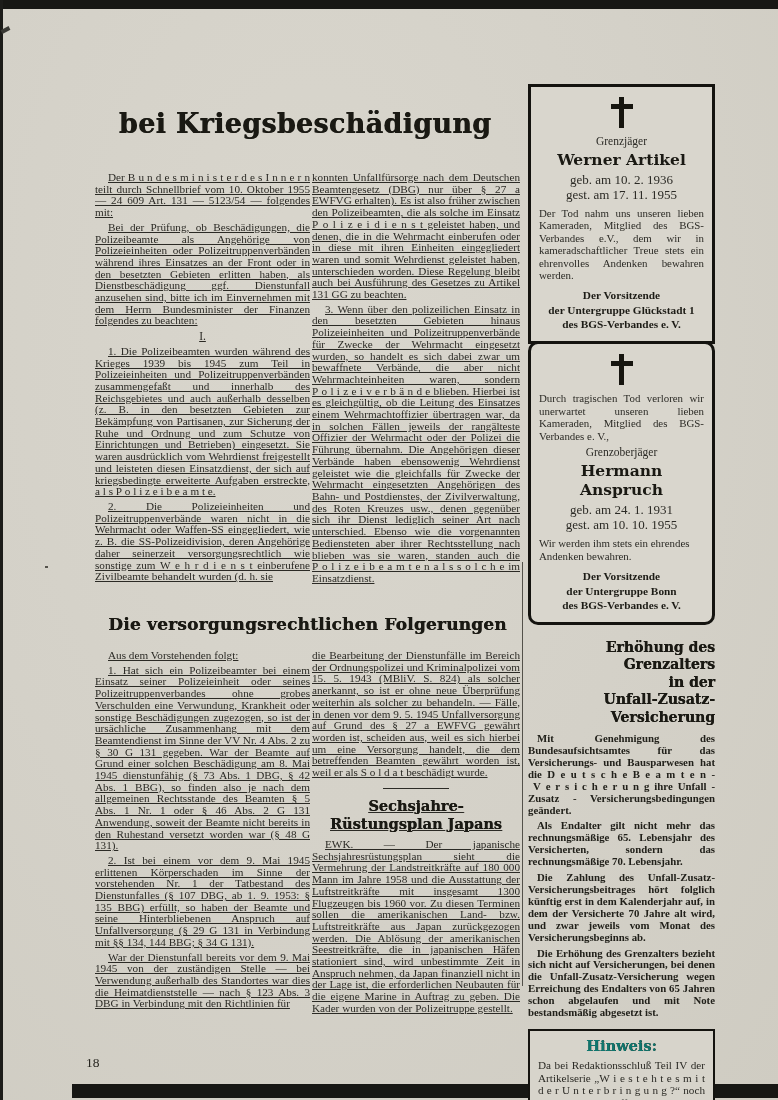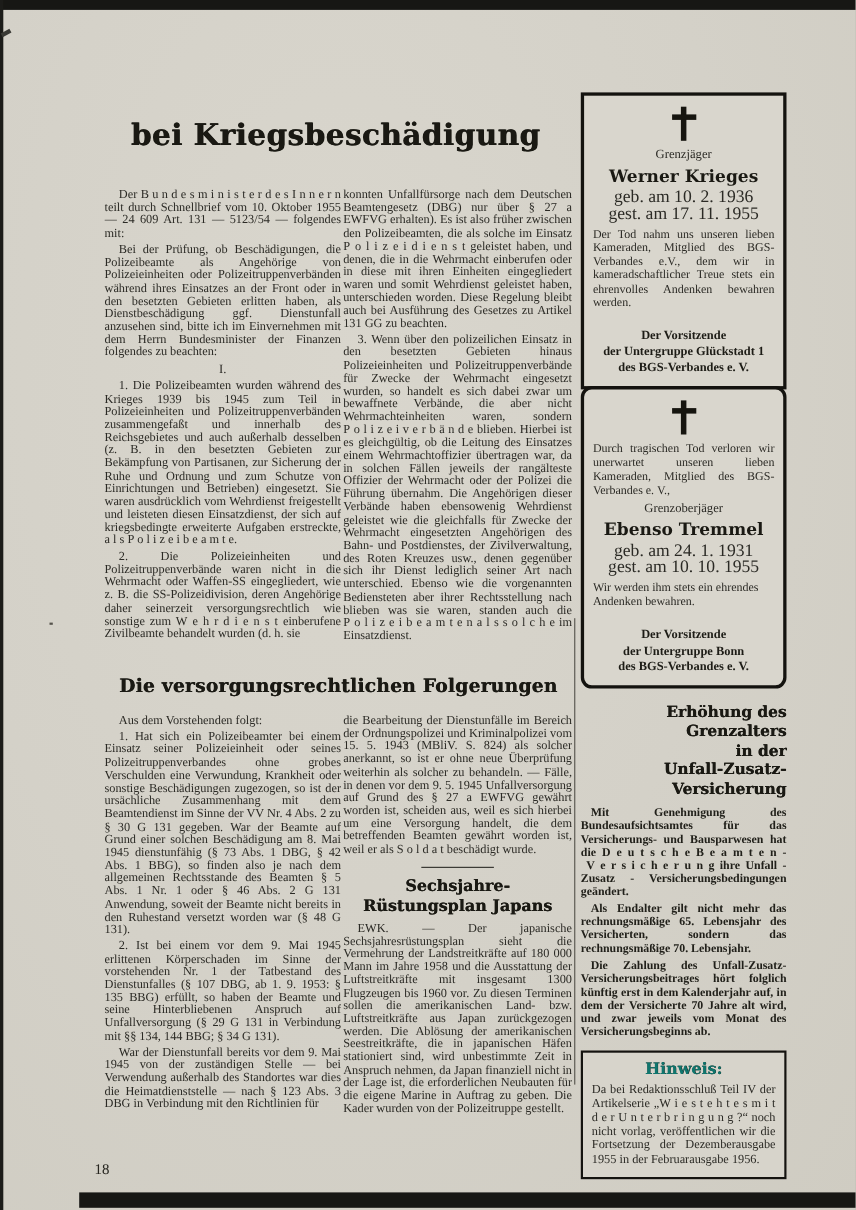--- a/index.html
+++ b/index.html
@@ -21,21 +21,21 @@
   
   .masthead { position:absolute; left:90px; top:76px; width:430px; text-align:center; }
   .masthead h1 {
     margin:0; font-family:"DejaVu Serif", serif; font-weight:bold;
     font-size:27px; line-height:1.17; color:#1a1913; letter-spacing:0.3px;
     text-shadow:0.5px 0 0 #1a1913;
   }
   .masthead .subtitle { margin-top:9px; font-size:14px; color:#24231e; letter-spacing:0.2px; }
 
   
-  .col { position:absolute; overflow:hidden; }
+  .col { position:absolute; overflow:hidden;text-decoration:underline; }
   .col-1-up { left:95px;  top:172px; width:215px; height:441px; }
   .col-2-up { left:312px; top:172px; width:208px; height:441px; }
   .col-1-lo { left:95px;  top:650px; width:215px; height:402px; }
   .col-2-lo { left:312px; top:650px; width:208px; height:402px; }
 
   .par { margin:0 0 3px; text-align:justify; text-indent:13px; font-size:11.2px; line-height:11.7px; hyphens:auto; }
   .roman { text-align:center; text-indent:0; margin:4px 0 3px; font-size:11.5px; }
 
   .section-head {
     position:absolute; left:95px; top:614px; width:425px; text-align:center;
@@ -54,24 +54,24 @@
   .right-rail { position:absolute; left:528px; top:84px; width:187px; }
   .obit {
     border:3px solid #14130f; background:#d9d6cd; padding:7px 8px 9px; text-align:center;
   }
   .obit + .obit { margin-top:-3px;border-radius:10px; }
   .cross { position:relative; width:22px; height:31px; margin:3px auto 7px; }
   .cross::before { content:""; position:absolute; left:50%; top:0; width:5px; height:31px; margin-left:-2.5px; background:#16150f; }
   .cross::after  { content:""; position:absolute; left:0; top:7px; width:22px; height:5px; background:#16150f; }
   .obit .rank { font-size:11.5px; margin:2px 0 3px; }
   .obit .name { font-family:"DejaVu Serif", serif; font-weight:bold; font-size:15.5px; margin:1px 0 3px; color:#1a1913; }
-  .obit .dates { font-size:16px; line-height:15px; }
+  .obit .dates { font-size:13px; line-height:15px; }
   .obit .body { margin-top:5px; font-size:10.9px; line-height:12.4px; text-align:justify; }
   .obit .intro { margin:2px 0 4px; font-size:10.9px; line-height:12.6px; text-align:justify; }
-  .obit .closing { margin-top:17px; font-weight:bold; font-size:11.3px; line-height:14.5px; color:#1d1c16; }
+  .obit .closing { margin-top:7px; font-weight:bold; font-size:11.3px; line-height:14.5px; color:#1d1c16; }
 
   .ins-head {
     margin:14px 0 7px; text-align:right; font-family:"DejaVu Serif", serif;
     font-weight:bold; font-size:14px; line-height:1.25; color:#1a1913;
     text-shadow:0.3px 0 0 #1a1913;
   }
   .ins-par { margin:0 0 4px; font-size:10.8px; line-height:11.9px; text-align:justify; text-indent:9px; font-weight:bold; color:#21201a; }
 
   .hinweis {
     margin-top:10px; border:2px solid #14130f; padding:5px 8px 9px; background:#d7d4cb;
@@ -127,54 +127,55 @@
     <hr class="mini-divider">
     <div class="sub-article-head">Sechsjahre-Rüstungsplan Japans</div>
     <p class="par">EWK. — Der japanische Sechsjahresrüstungsplan sieht die Vermehrung der Landstreitkräfte auf 180&nbsp;000 Mann im Jahre 1958 und die Ausstattung der Luftstreitkräfte mit insgesamt 1300 Flugzeugen bis 1960 vor. Zu diesen Terminen sollen die amerikanischen Land- bzw. Luftstreitkräfte aus Japan zurückgezogen werden. Die Ablösung der amerikanischen Seestreitkräfte, die in japanischen Häfen stationiert sind, wird unbestimmte Zeit in Anspruch nehmen, da Japan finanziell nicht in der Lage ist, die erforderlichen Neubauten für die eigene Marine in Auftrag zu geben. Die Kader wurden von der Polizeitruppe gestellt.</p>
   </div>
 
   <div class="right-rail">
 
     <div class="obit">
       <div class="cross"></div>
       <div class="rank">Grenzjäger</div>
-      <div class="name">Werner Krieges</div>
+      <div class="name">Werner Artikel</div>
       <div class="dates">geb. am 10. 2. 1936</div>
       <div class="dates">gest. am 17. 11. 1955</div>
       <div class="body">Der Tod nahm uns unseren lieben Kameraden, Mitglied des BGS-Verbandes e.V., dem wir in kameradschaftlicher Treue stets ein ehrenvolles Andenken bewahren werden.</div>
       <div class="closing">
         <span>Der Vorsitzende</span><br>
         <span>der Untergruppe Glückstadt 1</span><br>
         <span>des BGS-Verbandes e. V.</span>
       </div>
     </div>
 
     <div class="obit">
       <div class="cross"></div>
       <div class="intro">Durch tragischen Tod verloren wir unerwartet unseren lieben Kameraden, Mitglied des BGS-Verbandes e. V.,</div>
       <div class="rank">Grenzoberjäger</div>
-      <div class="name">Ebenso Tremmel</div>
+      <div class="name">Hermann Anspruch</div>
       <div class="dates">geb. am 24. 1. 1931</div>
       <div class="dates">gest. am 10. 10. 1955</div>
       <div class="body" style="text-align:left">Wir werden ihm stets ein ehrendes Andenken bewahren.</div>
       <div class="closing">
         <span>Der Vorsitzende</span><br>
         <span>der Untergruppe Bonn</span><br>
         <span>des BGS-Verbandes e. V.</span>
       </div>
     </div>
 
     <div class="ins-head">
       <span>Erhöhung des Grenzalters</span><br>
       <span>in der</span><br>
       <span>Unfall-Zusatz-Versicherung</span>
     </div>
     <p class="ins-par">Mit Genehmigung des Bundesaufsichtsamtes für das Versicherungs- und Bausparwesen hat die D&nbsp;e&nbsp;u&nbsp;t&nbsp;s&nbsp;c&nbsp;h&nbsp;e B&nbsp;e&nbsp;a&nbsp;m&nbsp;t&nbsp;e&nbsp;n&nbsp;-&nbsp;V&nbsp;e&nbsp;r&nbsp;s&nbsp;i&nbsp;c&nbsp;h&nbsp;e&nbsp;r&nbsp;u&nbsp;n&nbsp;g ihre Unfall - Zusatz - Versicherungsbedingungen geändert.</p>
     <p class="ins-par">Als Endalter gilt nicht mehr das rechnungsmäßige 65. Lebensjahr des Versicherten, sondern das rechnungsmäßige 70. Lebensjahr.</p>
     <p class="ins-par">Die Zahlung des Unfall-Zusatz-Versicherungsbeitrages hört folglich künftig erst in dem Kalenderjahr auf, in dem der Versicherte 70 Jahre alt wird, und zwar jeweils vom Monat des Versicherungsbeginns ab.</p>
+    <p class="ins-par">Die Erhöhung des Grenzalters bezieht sich nicht auf Versicherungen, bei denen die Unfall-Zusatz-Versicherung wegen Erreichung des Endalters von 65 Jahren schon abgelaufen und mit Note bestandsmäßig abgesetzt ist.</p>
 
     <div class="hinweis">
       <div class="h-head">Hinweis:</div>
       <div class="h-body">Da bei Redaktionsschluß Teil IV der Artikelserie „W&nbsp;i&nbsp;e s&nbsp;t&nbsp;e&nbsp;h&nbsp;t e&nbsp;s m&nbsp;i&nbsp;t d&nbsp;e&nbsp;r U&nbsp;n&nbsp;t&nbsp;e&nbsp;r&nbsp;b&nbsp;r&nbsp;i&nbsp;n&nbsp;g&nbsp;u&nbsp;n&nbsp;g&nbsp;?“ noch nicht vorlag, veröffentlichen wir die Fortsetzung der Dezemberausgabe 1955 in der Februarausgabe 1956.</div>
     </div>
   </div>
 
   <div class="v-rule"></div>
 
   <div class="page-number">18</div>

